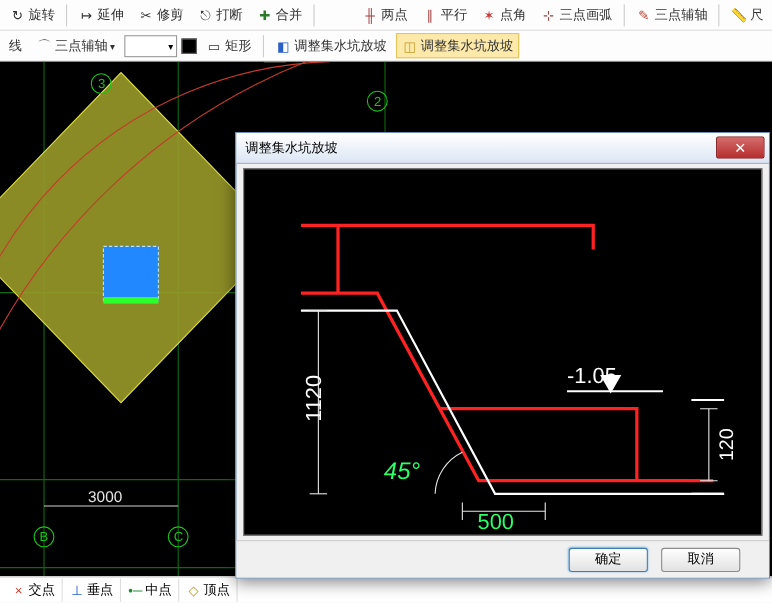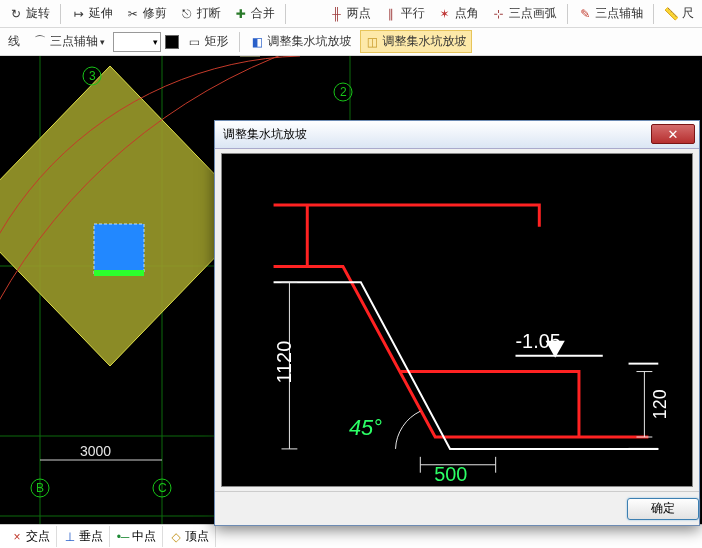--- a/index.html
+++ b/index.html
@@ -142,21 +142,21 @@
   }
   .dialog-body svg { width: 100%; height: 100%; }
   .dialog-footer {
     position: absolute;
     left: 0; right: 0; bottom: 0;
     height: 34px;
     display: flex;
     justify-content: flex-end;
     align-items: center;
     gap: 12px;
-    padding-right: 0;
+    padding-right: 26px;
     background: #f0f0f0;
     border-top: 1px solid #ccc;
   }
   .win-btn {
     min-width: 72px;
     height: 22px;
     background: linear-gradient(#fefefe,#e2e2e2);
     border: 1px solid #8b8b8b;
     border-radius: 3px;
     cursor: pointer;
@@ -370,14 +370,17 @@
         <line x1="418" y1="218" x2="434" y2="218"></line>
         <line x1="418" y1="284" x2="434" y2="284"></line>
       </g>
       <text x="438" y="276" fill="#ffffff" font-size="18" transform="rotate(-90 438 266)">120</text>
     </svg>
   </div>
   <div class="dialog-footer">
     <button class="win-btn primary">
       <span>确定</span>
     </button>
+    <button class="win-btn">
+      <span>取消</span>
+    </button>
   </div>
 </div>
 
 </body></html>

